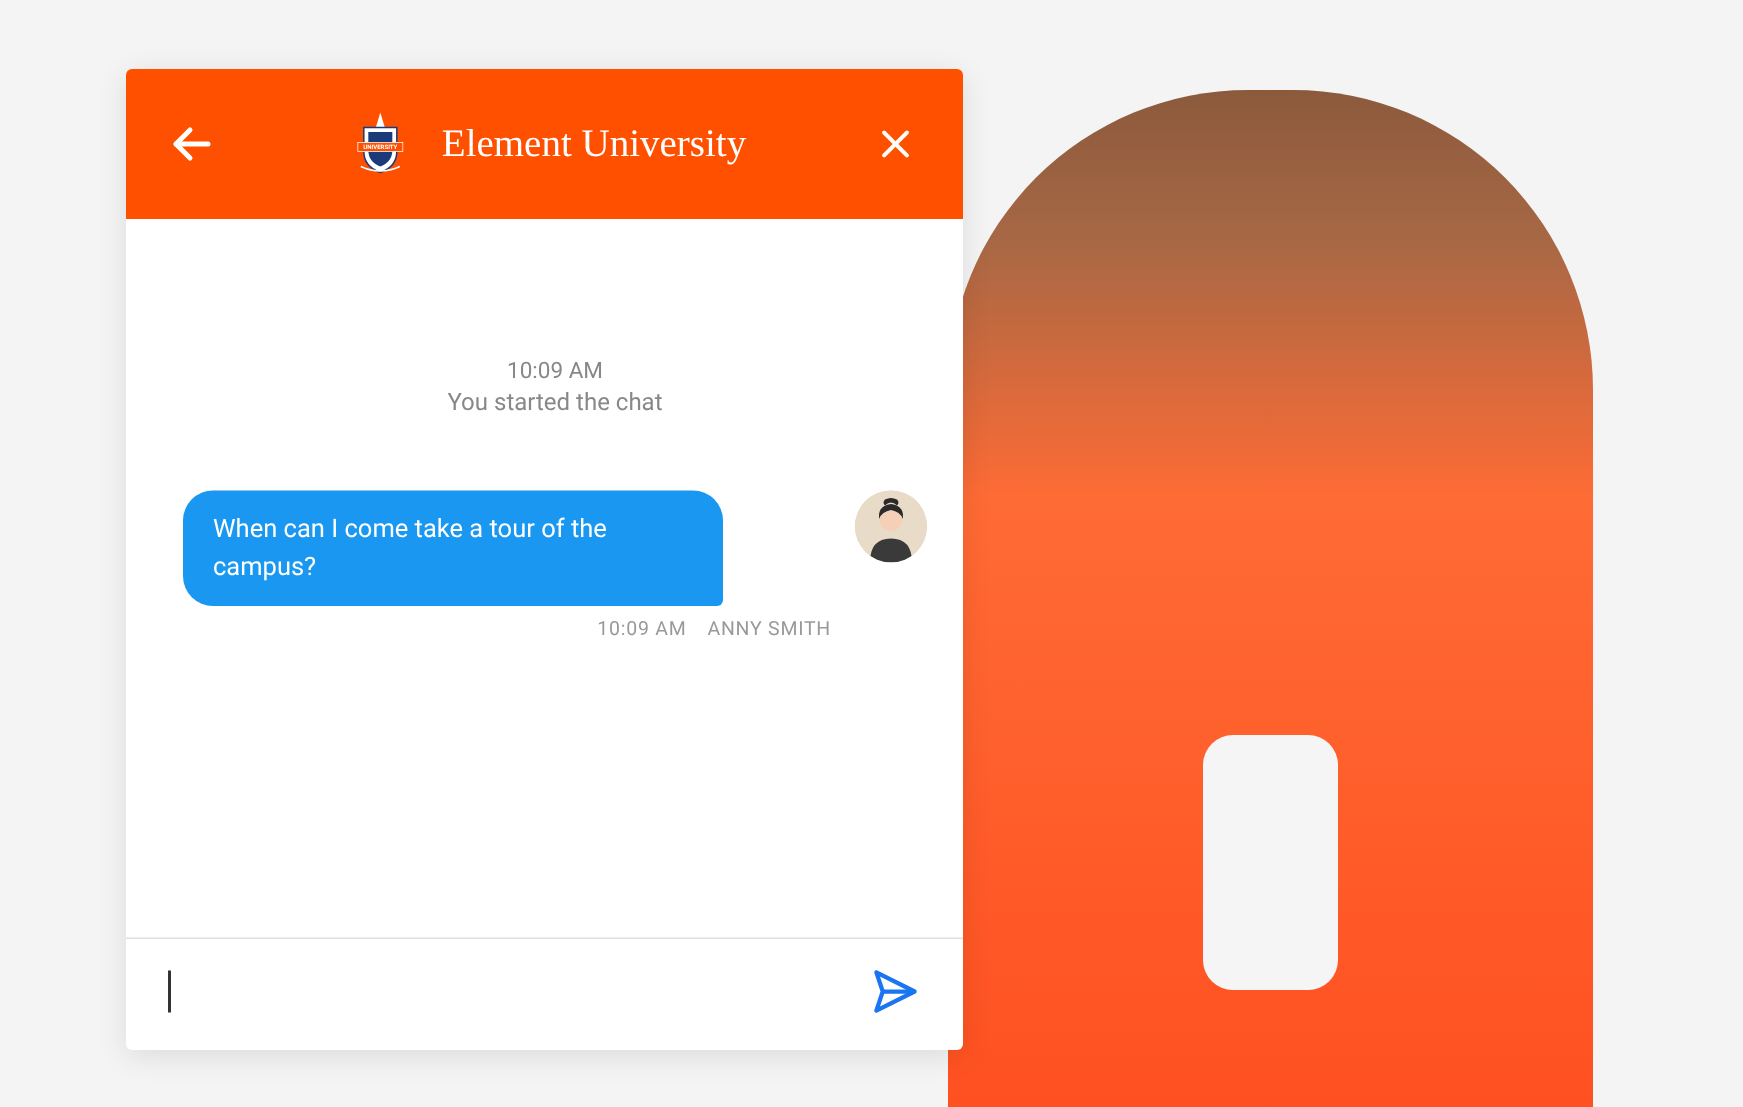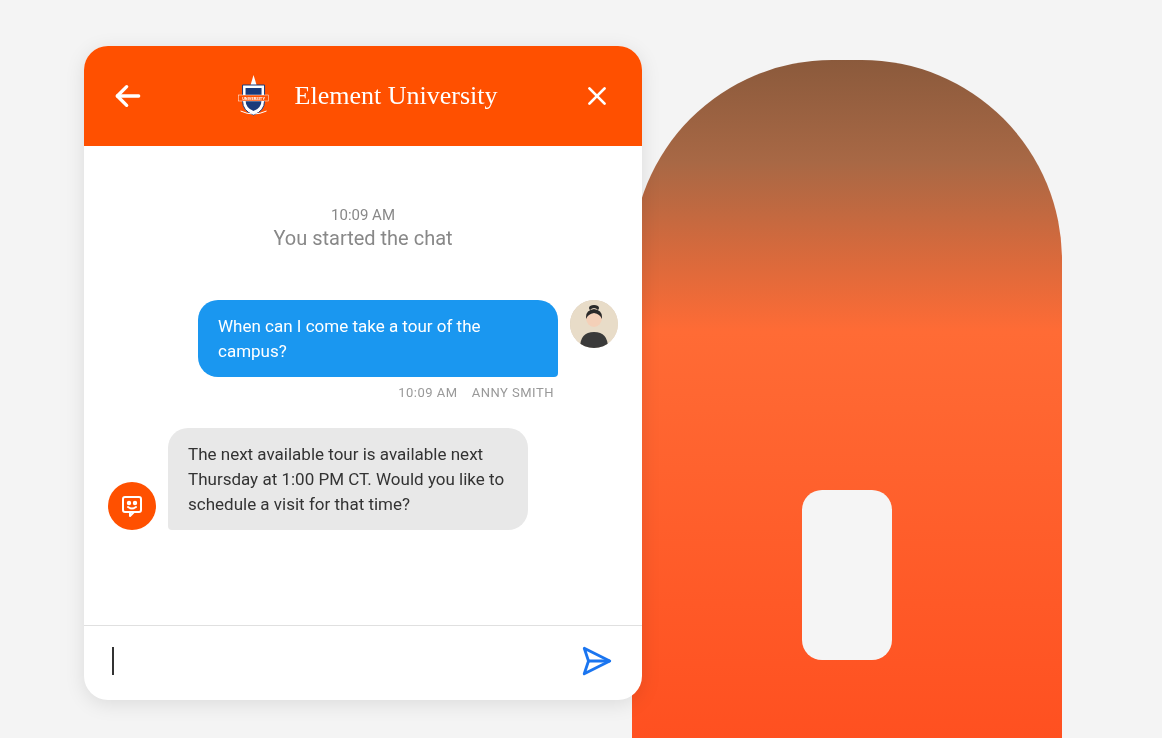--- a/index.html
+++ b/index.html
@@ -17,21 +17,21 @@
       overflow: hidden;
     }
     
     .chat-widget {
       position: absolute;
       left: 84px;
       top: 46px;
       width: 558px;
       height: 654px;
       background: white;
-      border-radius: 24px;
+      border-radius: 4px;
       overflow: hidden;
       box-shadow: 0 4px 20px rgba(0,0,0,0.1);
       display: flex;
       flex-direction: column;
     }
     
     .chat-header {
       background: #ff5000;
       height: 100px;
       display: flex;
@@ -75,48 +75,49 @@
       position: absolute;
       right: 32px;
       color: white;
       cursor: pointer;
       display: flex;
       align-items: center;
     }
     
     .chat-body {
       flex: 1;
-      padding: 60px 24px 20px 24px;
+      padding: 92px 24px 20px 24px;
       overflow-y: auto;
+      margin-left: 14px;
     }
     
     .chat-start {
       text-align: center;
       color: #999;
       margin-bottom: 50px;
     }
     
     .chat-start-time {
       font-size: 15px;
       color: #888;
     }
     
     .chat-start-text {
-      font-size: 20px;
+      font-size: 16px;
       color: #888;
       margin-top: 2px;
     }
     
     .message-row {
       display: flex;
       margin-bottom: 8px;
     }
     
     .message-row.user {
-      justify-content: flex-end;
+      justify-content: space-between;
       align-items: flex-start;
       gap: 12px;
     }
     
     .message-row.bot {
       justify-content: flex-start;
       align-items: flex-end;
       gap: 12px;
     }
     
@@ -301,32 +302,20 @@
           <path d="M 16 17 Q 16 10 24 9 Q 32 10 32 17 L 32 19 Q 30 14 24 13 Q 18 14 16 19 Z" fill="#2a2a2a"></path>
           <path d="M 10 48 Q 10 32 24 32 Q 38 32 38 48 Z" fill="#3a3a3a"></path>
         </svg>
       </div>
     </div>
     <div class="meta-row user">
       <span>10:09 AM</span>
       <span class="meta-name">ANNY SMITH</span>
     </div>
 
-    <div class="message-row bot">
-      <div class="avatar bot">
-        <svg width="28" height="28" viewBox="0 0 28 28" fill="none" stroke="white" stroke-width="2" stroke-linecap="round" stroke-linejoin="round">
-          <rect x="5" y="5" width="18" height="15" rx="2"></rect>
-          <circle cx="11" cy="11" r="1.2" fill="white"></circle>
-          <circle cx="17" cy="11" r="1.2" fill="white"></circle>
-          <path d="M 10 15 Q 14 18 18 15"></path>
-          <path d="M 12 20 L 12 24 L 16 20"></path>
-        </svg>
-      </div>
-      <div class="message-bubble bot">The next available tour is available next Thursday at 1:00 PM CT. Would you like to schedule a visit for that time?</div>
-    </div>
 
   </div>
 
   <div class="chat-input-area">
     <div class="input-cursor"></div>
     <input class="chat-input" type="text" placeholder="" style="">
     <div class="send-btn">
       <svg width="34" height="34" viewBox="0 0 24 24" fill="none" stroke="#1a75f0" stroke-width="2" stroke-linejoin="round">
         <path d="M 3 3 L 21 12 L 3 21 L 6 12 Z" fill="none"></path>
         <line x1="6" y1="12" x2="21" y2="12"></line>

